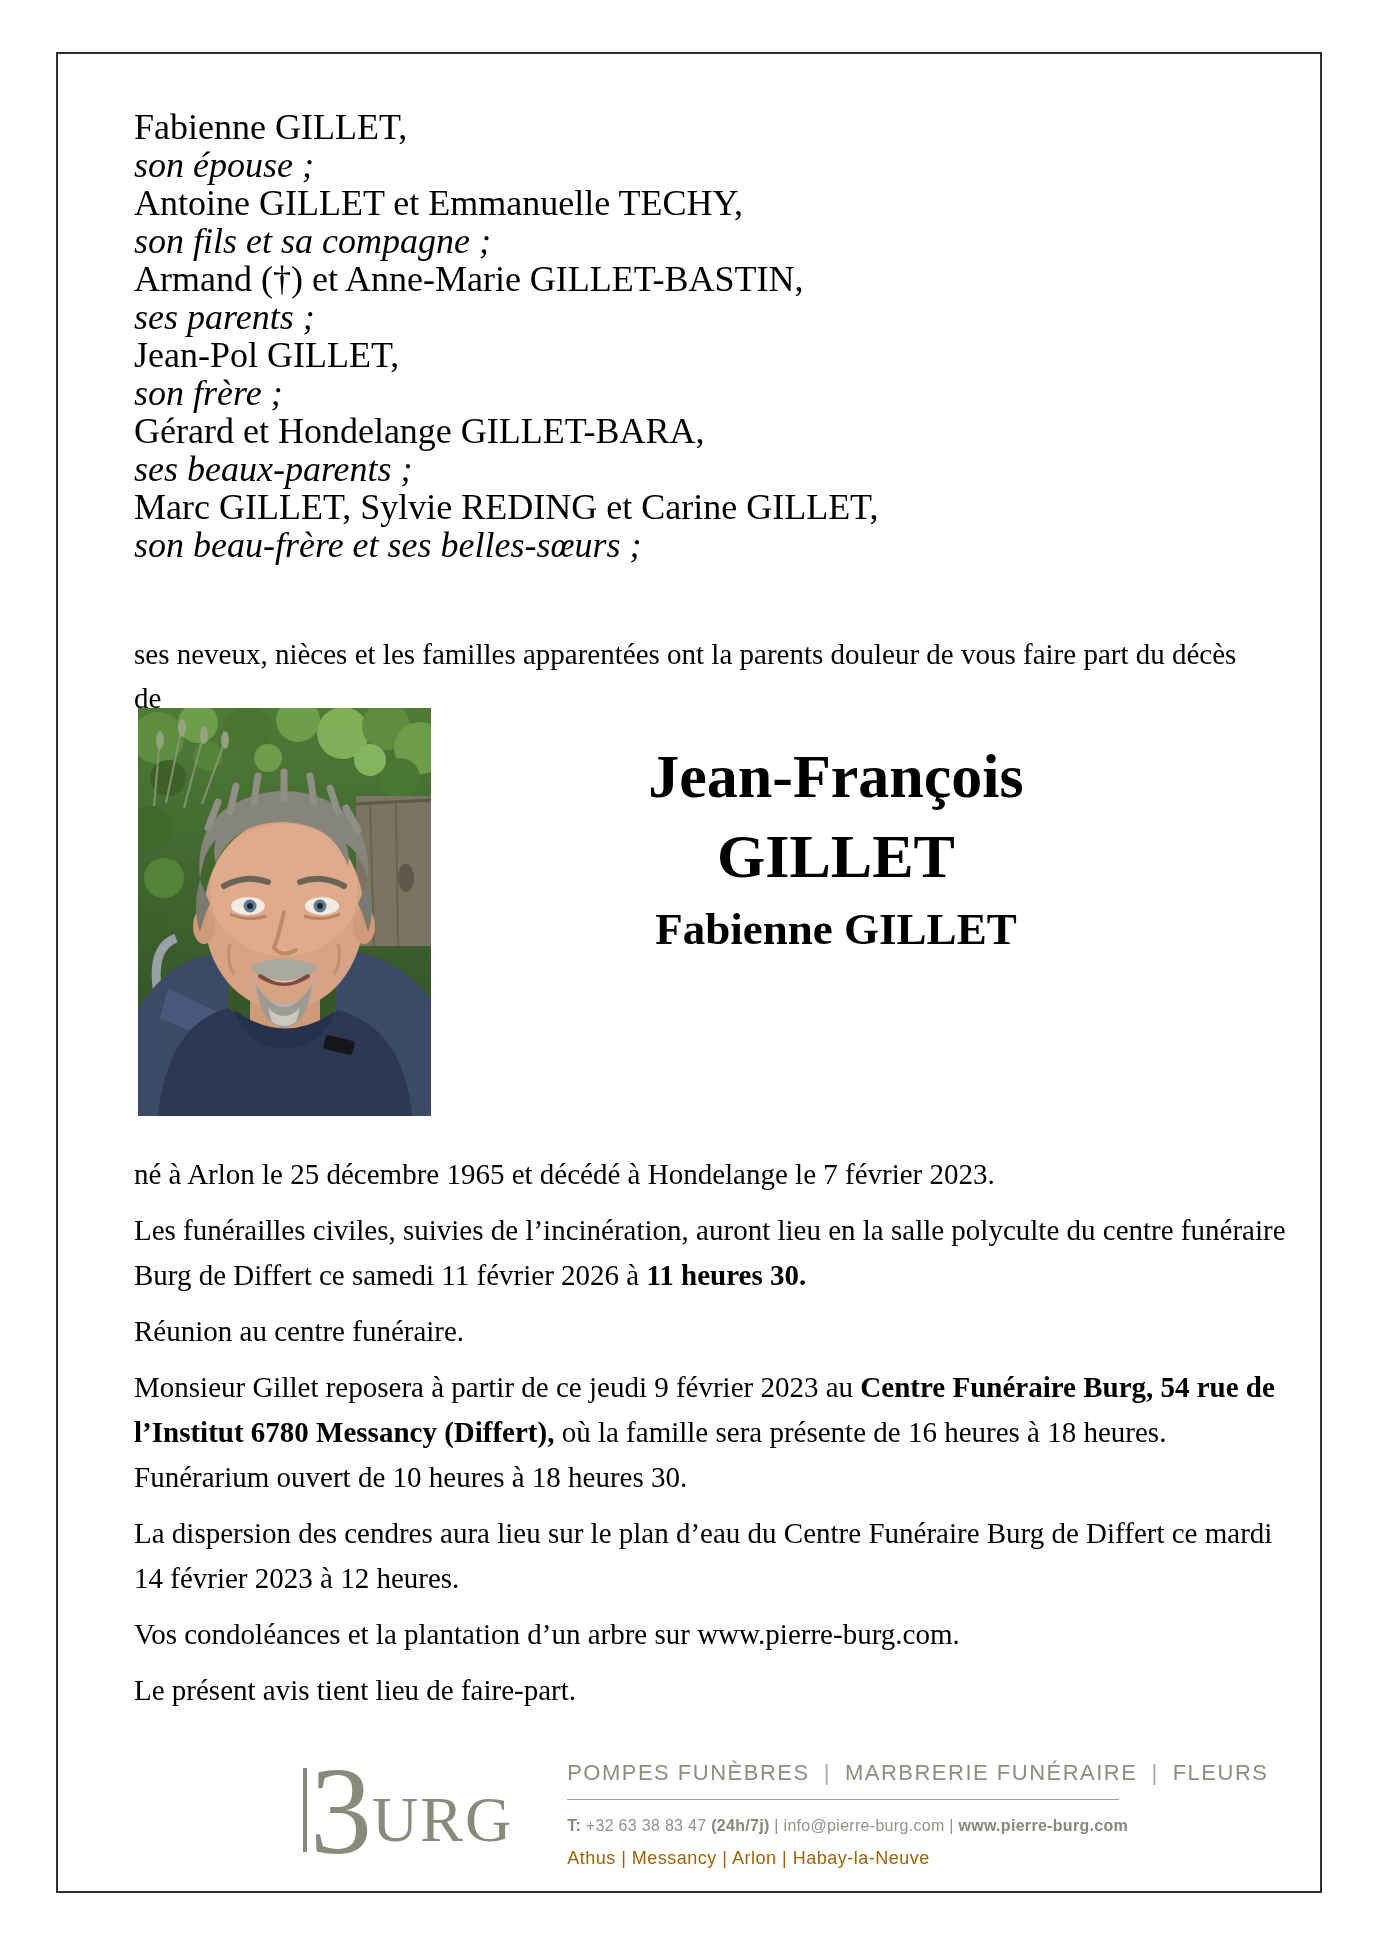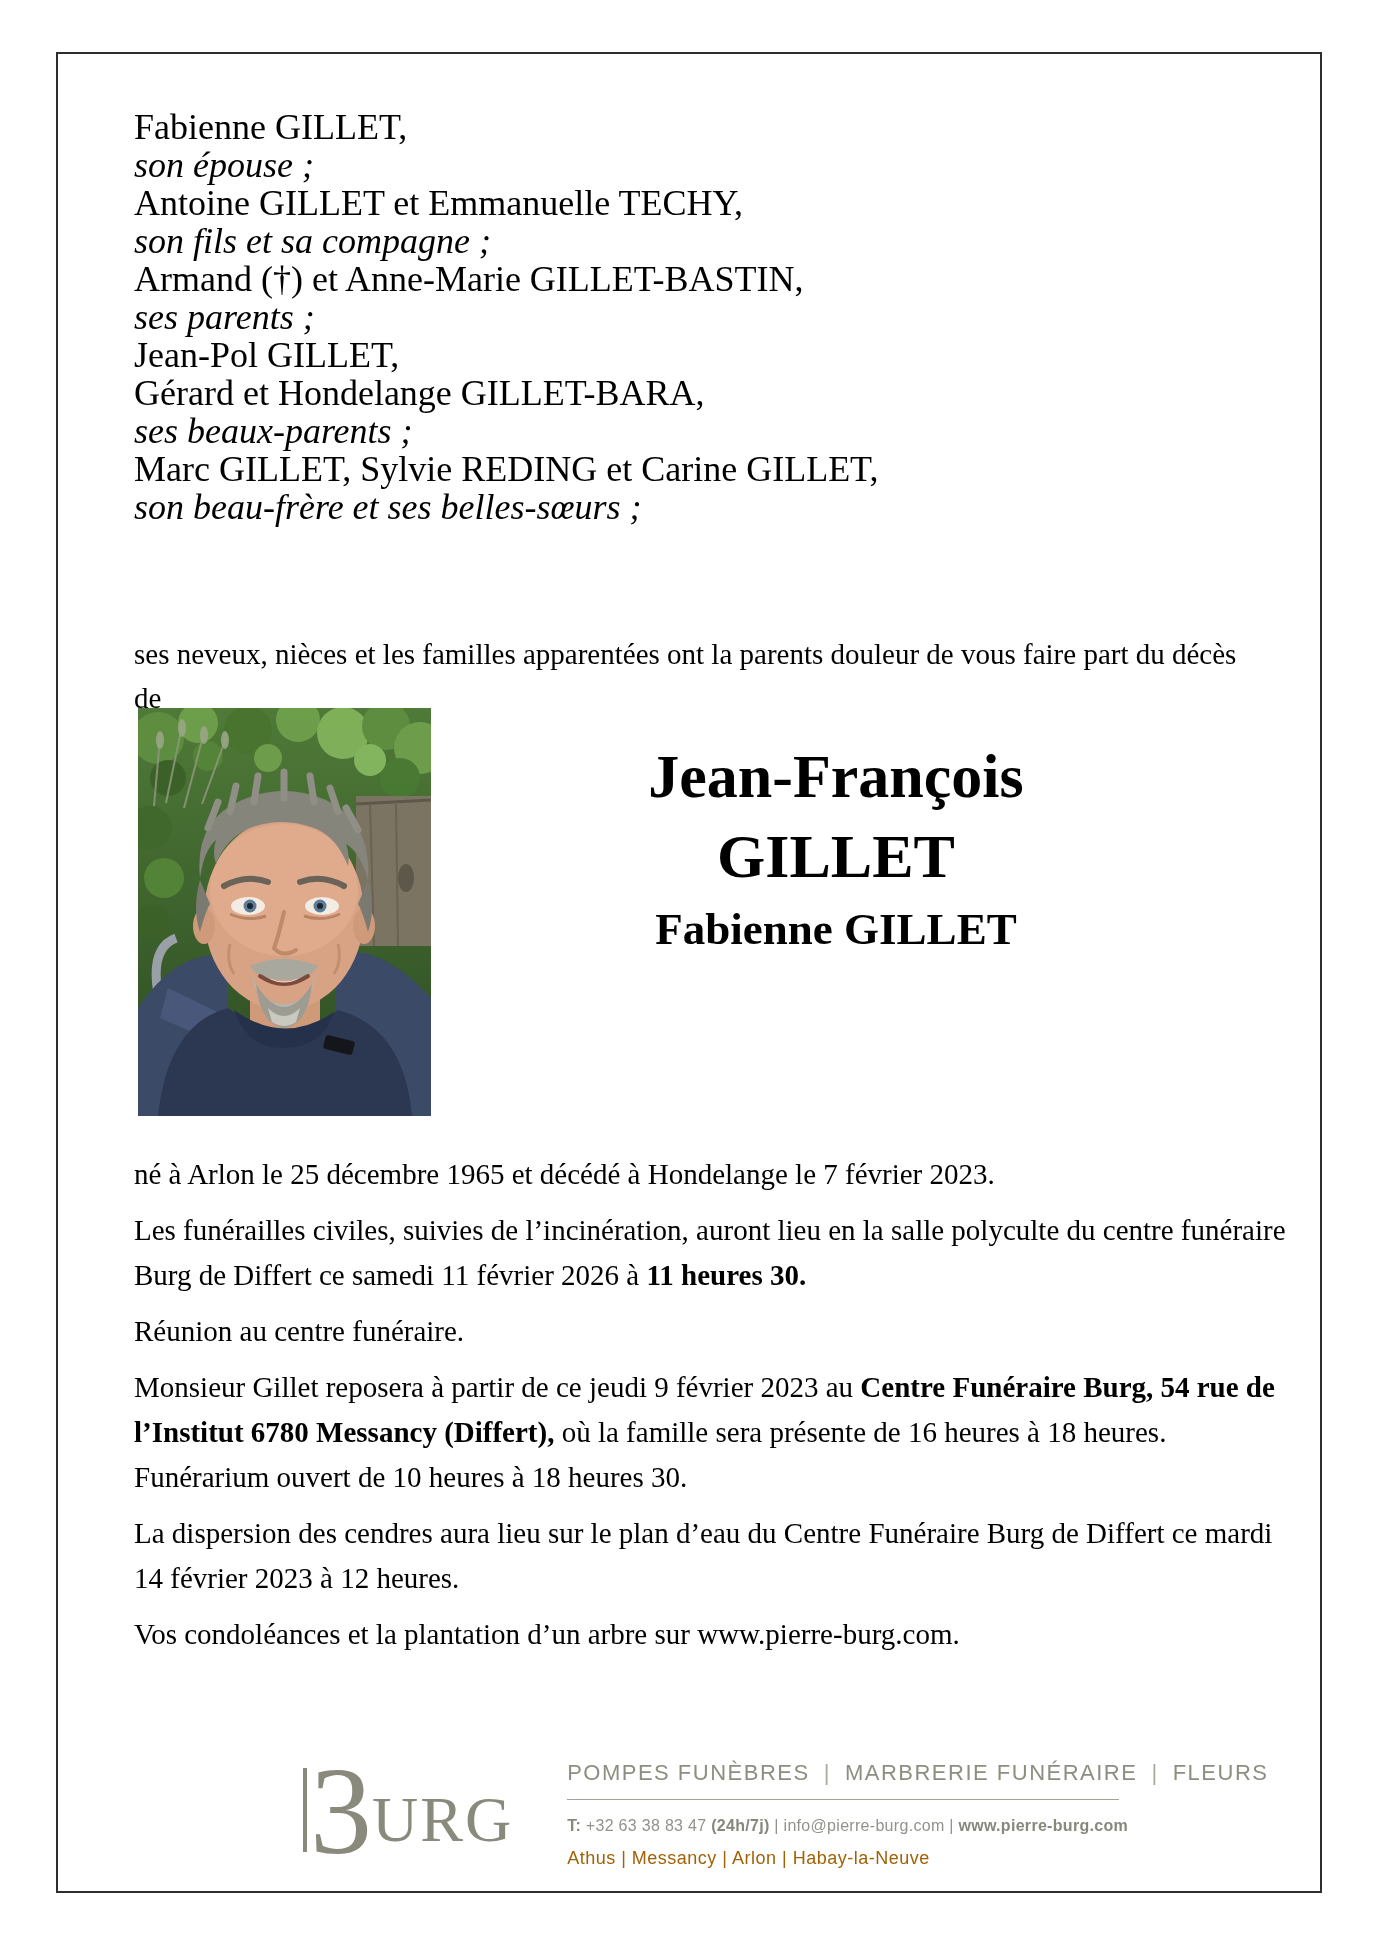--- a/index.html
+++ b/index.html
@@ -78,20 +78,21 @@
       <div class="family-entry">
         <div class="fam-name">Antoine GILLET et Emmanuelle TECHY,</div>
         <div class="fam-rel">son fils et sa compagne ;</div>
       </div>
       <div class="family-entry">
         <div class="fam-name">Armand (†) et Anne-Marie GILLET-BASTIN,</div>
         <div class="fam-rel">ses parents ;</div>
       </div>
       <div class="family-entry">
         <div class="fam-name">Jean-Pol GILLET,</div>
+        <div class="fam-rel">son frère ;</div>
       </div>
       <div class="family-entry">
         <div class="fam-name">Gérard et Hondelange GILLET-BARA,</div>
         <div class="fam-rel">ses beaux-parents ;</div>
       </div>
       <div class="family-entry">
         <div class="fam-name">Marc GILLET, Sylvie REDING et Carine GILLET,</div>
         <div class="fam-rel">son beau-frère et ses belles-sœurs ;</div>
       </div>
     </section>
@@ -200,20 +201,21 @@
     <div class="t-small">Fabienne GILLET</div>
   </div>
 
   <section class="body-text" id="paragraphs">
       <p class="para"><span class="seg">né à Arlon le 25 décembre 1965 et décédé à Hondelange le 7 février 2023.</span></p>
       <p class="para"><span class="seg">Les funérailles civiles, suivies de l’incinération, auront lieu en la salle polyculte du centre funéraire Burg de Differt ce samedi 11 février 2026 à </span><span class="seg-b">11 heures 30.</span></p>
       <p class="para"><span class="seg">Réunion au centre funéraire.</span></p>
       <p class="para"><span class="seg">Monsieur Gillet reposera à partir de ce jeudi 9 février 2023 au </span><span class="seg-b">Centre Funéraire Burg, 54 rue de l’Institut 6780 Messancy (Differt),</span><span class="seg"> où la famille sera présente de 16 heures à 18 heures. Funérarium ouvert de 10 heures à 18 heures 30.</span></p>
       <p class="para"><span class="seg">La dispersion des cendres aura lieu sur le plan d’eau du Centre Funéraire Burg de Differt ce mardi 14 février 2023 à 12 heures.</span></p>
       <p class="para"><span class="seg">Vos condoléances et la plantation d’un arbre sur www.pierre-burg.com.</span></p>
+      <p class="para"><span class="seg">Le présent avis tient lieu de faire-part.</span></p>
     </section>
 
   <footer class="footer">
     <div class="logo">
       <span class="logo-bar"></span>
         <span class="logo-three">3</span>
         <span class="logo-rest">URG</span>
     </div>
     <div class="footer-info">
       <div class="services" id="services"><span class="svc">POMPES FUNÈBRES</span><span class="svc-sep">|</span><span class="svc">MARBRERIE FUNÉRAIRE</span><span class="svc-sep">|</span><span class="svc">FLEURS</span></div>

